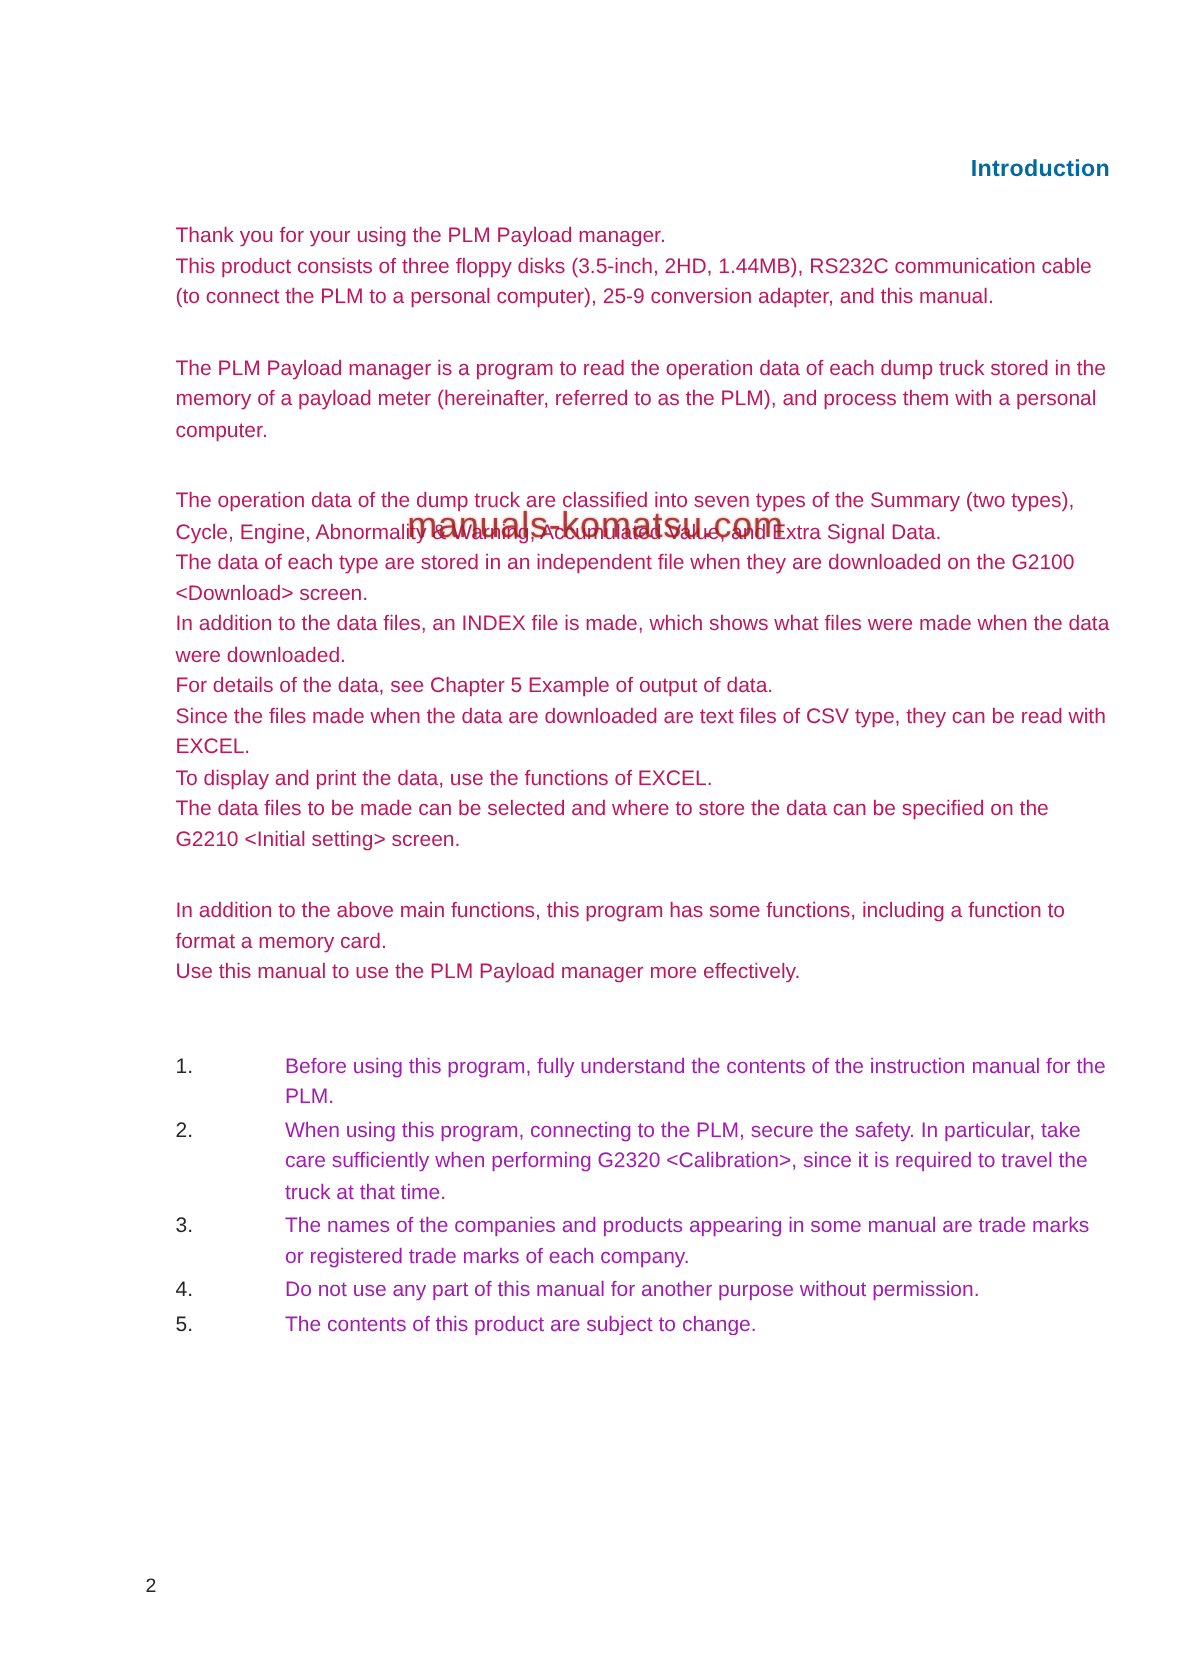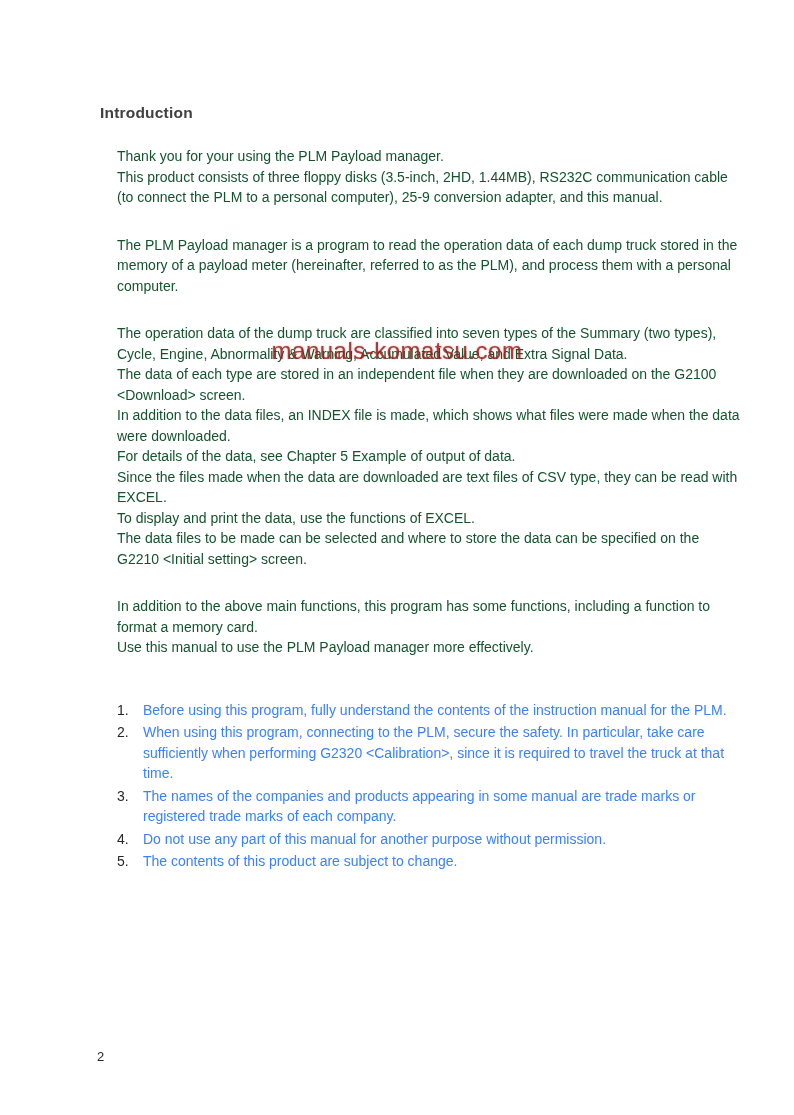--- a/index.html
+++ b/index.html
@@ -28,33 +28,34 @@
     width: 794px;
     padding: 104px 54px 0 100px;
     box-sizing: border-box;
     filter: blur(0.2px);
   }
   h2.heading {
     font-size: 15.5px;
     font-weight: bold;
     margin: 0;
     letter-spacing: 0.2px;
-    color: #404040;
+    color: #0369a1;
+    text-align: right;
   }
   .intro-body {
     margin-top: 24px;
     margin-left: 17px;
     width: 625px;
   }
   p.para {
     font-size: 14px;
     line-height: 20.5px;
     margin: 0 0 27px 0;
     white-space: pre-line;
-    color: #14532d;
+    color: #be185d;
   }
   p.para:last-child { margin-bottom: 0; }
   .precautions-section {
     margin-top: 42px;
   }
   .prec-list {
     margin-top: 16px;
     margin-left: 17px;
     width: 625px;
   }
@@ -64,21 +65,22 @@
     line-height: 20.5px;
     margin-bottom: 2px;
   }
   .list-item .num {
     flex: 0 0 26px;
     color: #262626;
   }
   .list-item .txt {
     flex: 1;
     white-space: pre-line;
-    color: #3b82f6;
+    color: #a21caf;
+    margin-left: 47px;
   }
   .watermark {
     position: absolute;
     top: 337px;
     left: 50%;
     transform: translateX(-50%);
     font-size: 24px;
     font-weight: 400;
     letter-spacing: 0.5px;
     color: rgba(158, 32, 28, 0.82);

